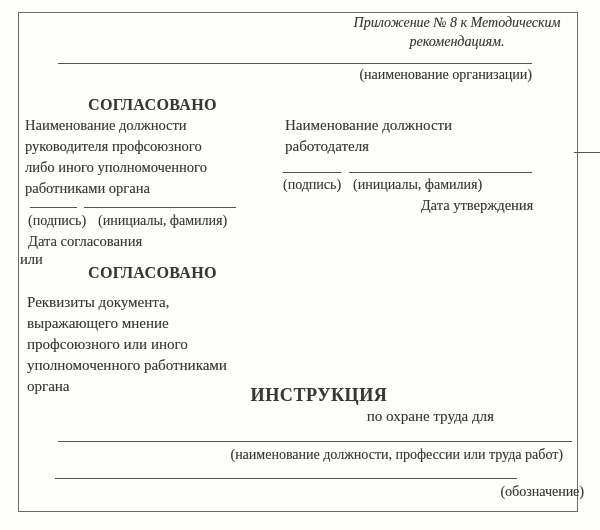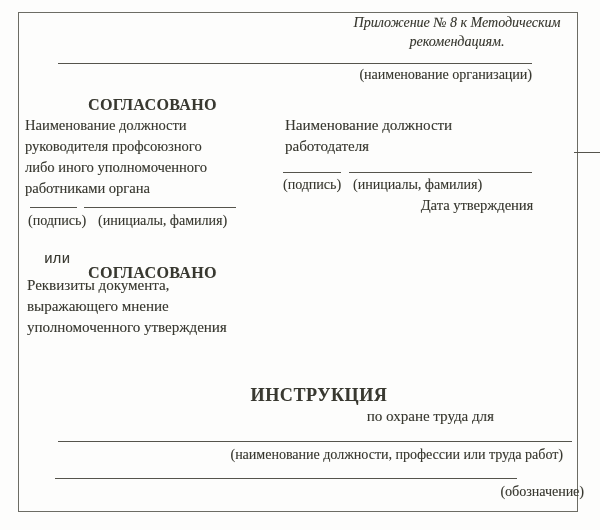--- a/index.html
+++ b/index.html
@@ -71,27 +71,30 @@
   <div class="abs body-text" style="left:25px; top:115px; width:224px;">
     <div>Наименование должности</div>
     <div>руководителя профсоюзного</div>
     <div>либо иного уполномоченного</div>
     <div>работниками органа</div>
   </div>
   <div class="abs rule" style="left:30px; top:207px; width:47px;"></div>
   <div class="abs rule" style="left:84px; top:207px; width:152px;"></div>
   <div class="abs caption" style="left:28px; top:213px;">(подпись)</div>
   <div class="abs caption" style="left:98px; top:213px;">(инициалы, фамилия)</div>
-  <div class="abs body-text" style="left:44px; top:249px;font-family:Liberation Mono, monospace;">или</div>
+  <div class="abs body-text" style="left:28px; top:231px;">Дата согласования</div>
+  <div class="abs body-text" style="left:20px; top:249px;">или</div>
 
   <div class="abs block-title" style="left:88px; top:264px; width:132px;">СОГЛАСОВАНО</div>
-  <div class="abs body-text-lg" style="left:27px; top:275px; width:236px;">
+  <div class="abs body-text-lg" style="left:27px; top:292px; width:236px;">
     <div>Реквизиты документа,</div>
     <div>выражающего мнение</div>
-    <div>уполномоченного утверждения</div>
+    <div>профсоюзного или иного</div>
+    <div>уполномоченного работниками</div>
+    <div>органа</div>
   </div>
 
   <div class="abs body-text-lg" style="left:285px; top:115px; width:220px;">
     <div>Наименование должности</div>
     <div>работодателя</div>
   </div>
   <div class="abs rule" style="left:574px; top:152px; width:26px;"></div>
   <div class="abs rule" style="left:283px; top:172px; width:58px;"></div>
   <div class="abs rule" style="left:349px; top:172px; width:183px;"></div>
   <div class="abs caption" style="left:283px; top:177px;">(подпись)</div>

